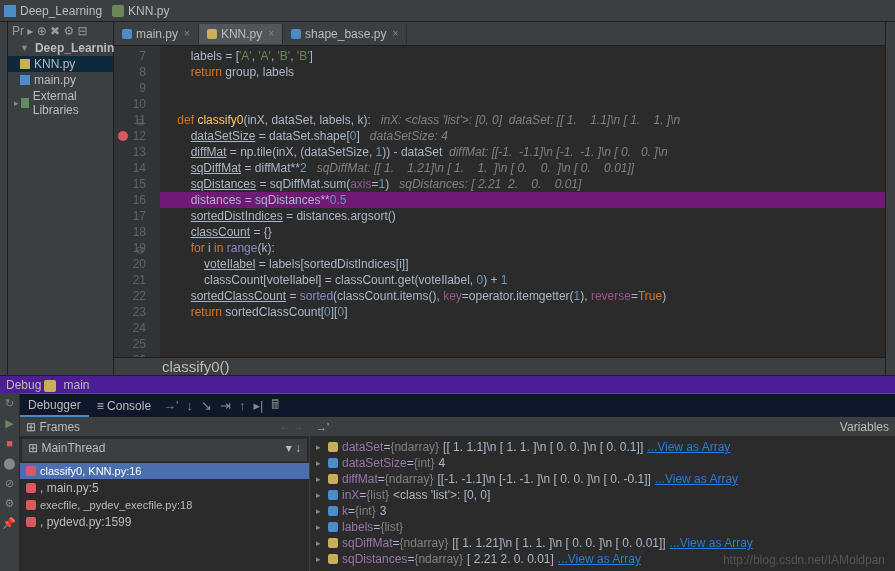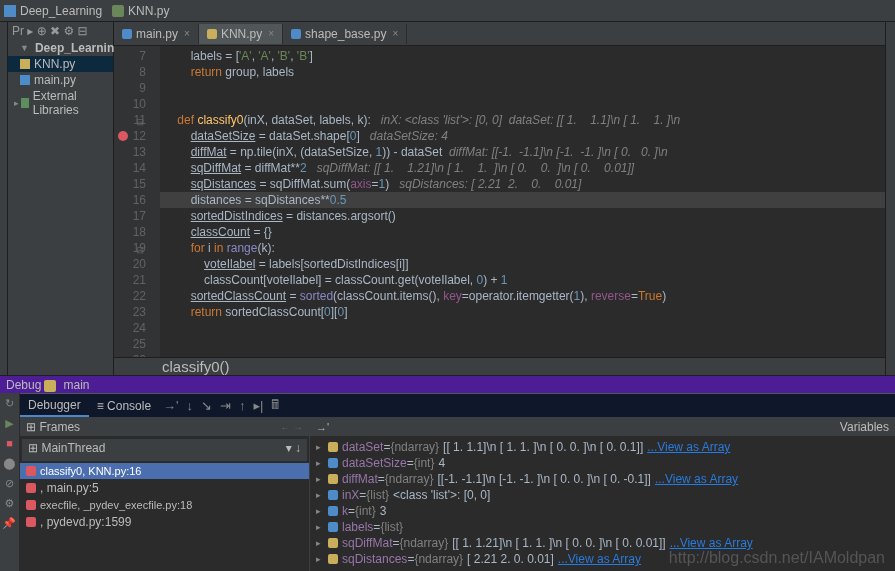--- a/index.html
+++ b/index.html
@@ -26,21 +26,21 @@
 .tab.active { background: #515658; }
 .tab.knn .ti { background: #c9ae5c; }
 .tab .close { margin-left: 6px; color: #888; font-size: 10px; }
 .code-view { flex: 1; display: flex; font-family: "Consolas","Courier New",monospace; font-size: 12px; overflow: hidden; }
 .gutter { width: 46px; background: #313335; text-align: right; color: #606366; padding-right: 14px; position: relative; line-height: 16px; padding-top: 2px; }
 .gutter .ln { height: 16px; position: relative; }
 .gutter .bp { position: absolute; left: 4px; top: 3px; width: 10px; height: 10px; background: #db5860; border-radius: 50%; }
 .gutter .fold { position: absolute; right: 2px; top: 2px; color: #606366; font-size: 9px; }
 .code-lines { flex: 1; line-height: 16px; padding-top: 2px; white-space: pre; }
 .code-lines .cl { height: 16px; padding-left: 4px; }
-.cl.hl { background: #404040; }
+.cl.hl { background: #701a75; }
 .kw { color: #cc7832; }
 .str { color: #6a8759; }
 .num { color: #6897bb; }
 .fn { color: #ffc66d; }
 .parm { color: #a9b7c6; text-decoration: underline; }
 .cmt { color: #808080; font-style: italic; }
 .self { color: #94558d; }
 .builtin { color: #8888c6; }
 .crumb-bar { height: 18px; background: #3c3f41; border-top: 1px solid #1e1e1e; padding-left: 48px; font-size: 15px; color: #bbb; line-height: 18px; }
 .debug-hdr { height: 18px; background: #4c1d95; border-top: 1px solid #1e1e1e; padding: 2px 6px; font-size: 11px; color: #bbb; }
@@ -64,21 +64,21 @@
 .var-list { flex: 1; overflow: auto; font-family: "Consolas","Courier New",monospace; font-size: 11px; padding: 2px; }
 .var-item { padding: 1px 4px; display: flex; align-items: center; cursor: pointer; }
 .var-item .arrow { color: #888; margin-right: 4px; font-size: 9px; width: 8px; }
 .var-item .vi { width: 10px; height: 10px; margin-right: 4px; border-radius: 2px; }
 .var-item .vi.arr { background: #c9ae5c; }
 .var-item .vi.int { background: #4e8cc9; }
 .var-item .vn { color: #9876aa; }
 .var-item .vt { color: #808080; }
 .var-item .vv { color: #a9b7c6; margin-left: 4px; }
 .var-item .link { color: #287bde; margin-left: 4px; text-decoration: underline; }
-.watermark { position: absolute; bottom: 4px; right: 10px; color: #555; font-size: 16px; font-family: Arial; }
+.watermark { position: absolute; bottom: 4px; right: 10px; color: #555; font-size: 12px; font-family: Arial; }
 .rt-col { width: 10px; background: #3c3f41; border-left: 1px solid #1e1e1e; }
 </style>
 </head>
 <body>
 
 <div class="top-bar">
   <span class="proj-icon"></span>
   <span class="crumb">Deep_Learning</span>
   <span class="file-icon"></span>
   <span class="crumb">KNN.py</span>

